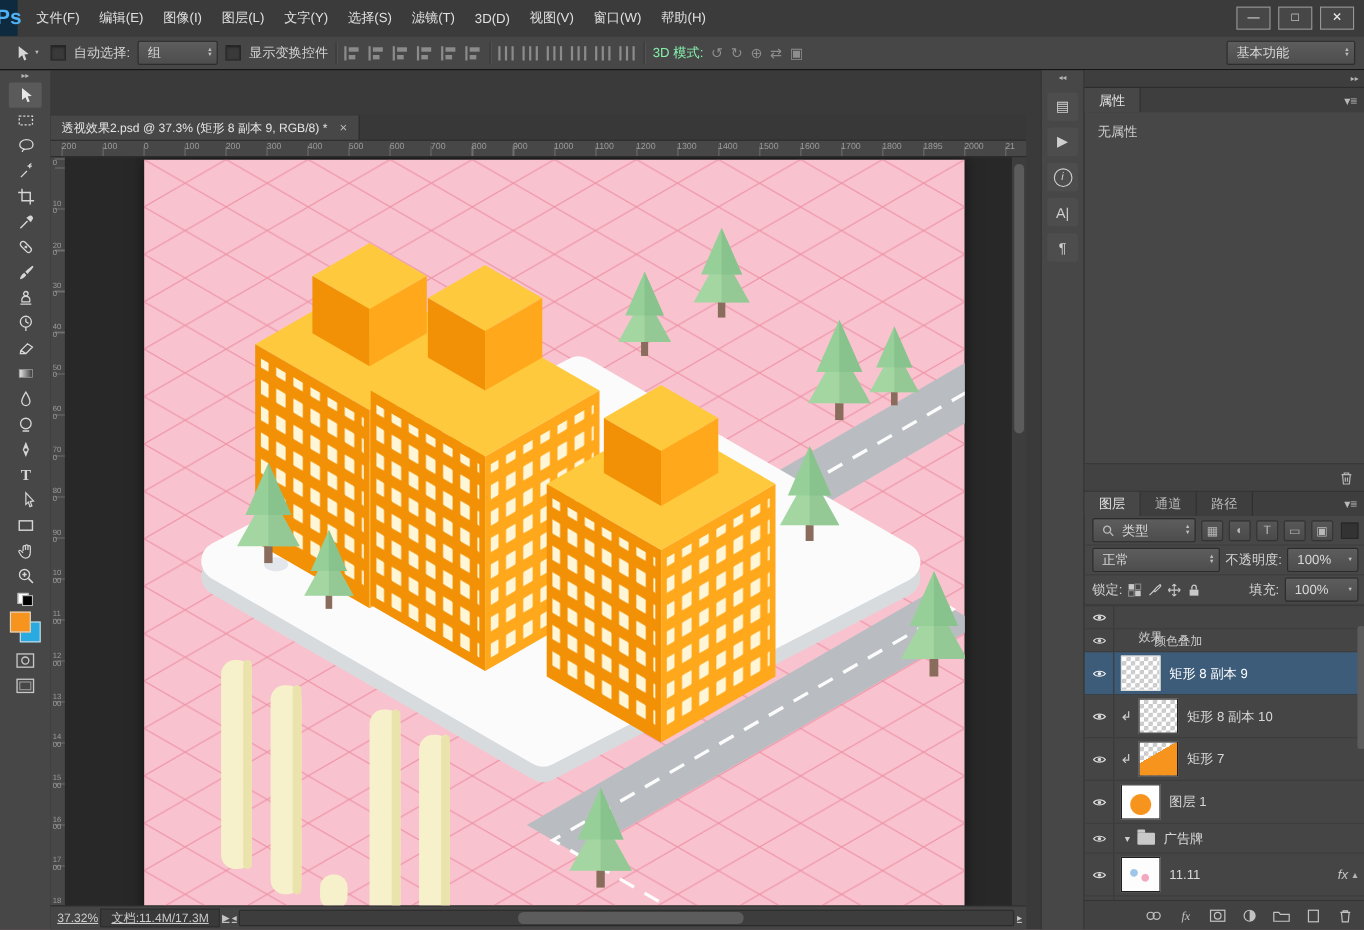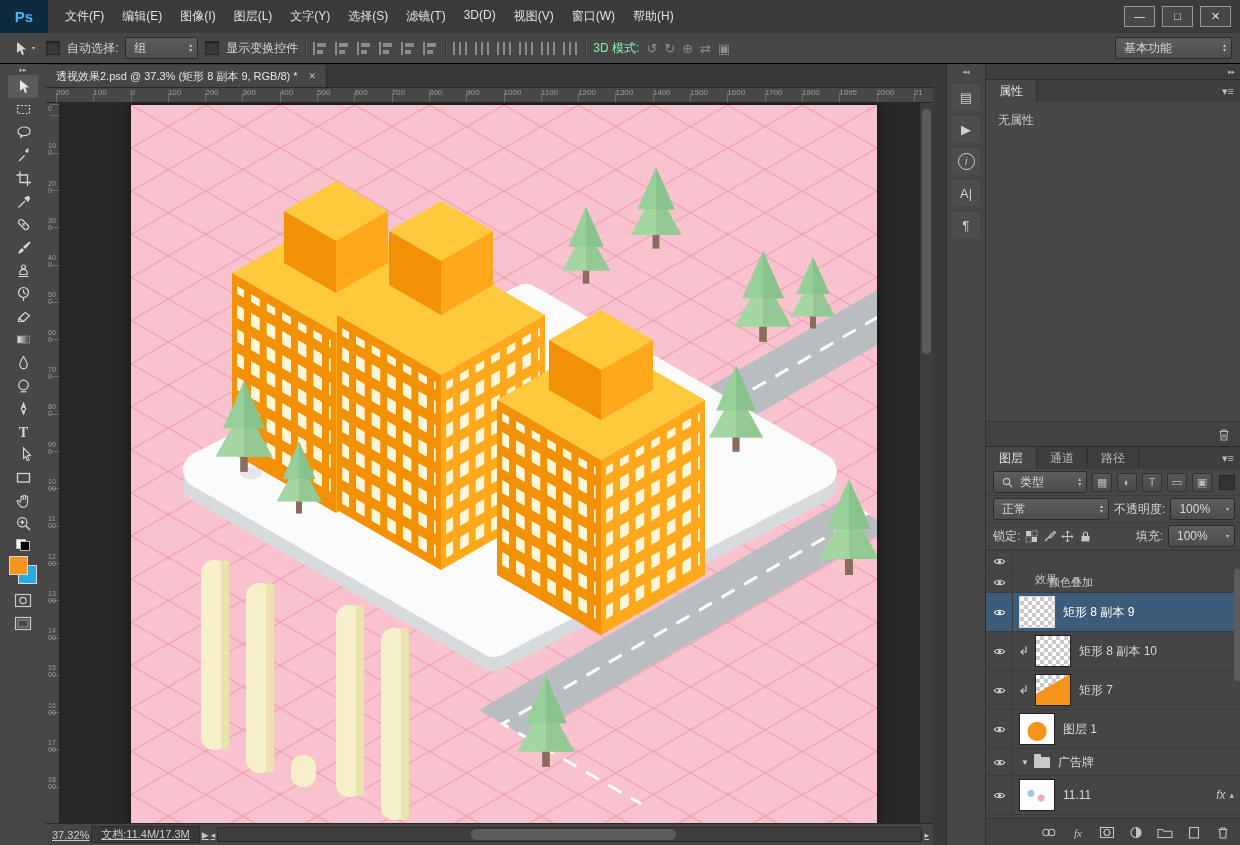--- a/index.html
+++ b/index.html
@@ -1,23 +1,23 @@
 <!DOCTYPE html>
 <html><head>
 <meta charset="utf-8">
 <style>
   html,body{margin:0;padding:0;background:#2a2a2a;}
   #app{position:relative;width:1240px;height:845px;background:#474747;overflow:hidden;
        font-family:"Liberation Sans","DejaVu Sans",sans-serif;font-size:12px;color:#d8d8d8;}
   
   .menubar{position:absolute;left:0;top:0;right:0;height:33px;background:#3b3b3b;border-bottom:1px solid #222;
            display:flex;align-items:center;}
-  .ps-logo{width:48px;height:33px;background:#0d2a3f;color:#4fb3f6;font-weight:bold;font-size:15px;
+  .ps-logo{width:16px;height:33px;background:#0d2a3f;color:#4fb3f6;font-weight:bold;font-size:19px;
            display:flex;align-items:center;justify-content:center;}
-  .menu-items{display:flex;margin-left:8px;}
+  .menu-items{display:flex;margin-left:8px;align-items:center;}
   .menu-item{padding:4px 9px;color:#e0e0e0;}
   .win-controls{margin-left:auto;display:flex;gap:7px;padding-right:9px;}
   .win-btn{width:29px;height:19px;border:1px solid #979797;background:#474747;color:#e8e8e8;
            display:flex;align-items:center;justify-content:center;font-size:11px;line-height:1;}
   
   .optionsbar{position:absolute;left:0;top:33px;right:0;height:30px;background:#474747;border-bottom:1px solid #000000;
               display:flex;align-items:center;gap:7px;padding:0 8px;}
   .vsep{width:1px;height:20px;background:#383838;box-shadow:1px 0 0 #565656;flex:none;}
   .checkbox{width:12px;height:12px;background:#3a3a3a;border:1px solid #262626;box-shadow:inset 0 1px 2px rgba(0,0,0,.45);flex:none;}
   .dropdown{height:20px;background:linear-gradient(#5d5d5d,#4d4d4d);border:1px solid #2c2c2c;border-radius:2px;
@@ -43,21 +43,21 @@
   .tool-btn svg{display:block;}
   .swatches{position:relative;width:30px;height:30px;margin-top:4px;flex:none;}
   .sw-fg{position:absolute;left:1px;top:1px;width:17px;height:17px;border:1px solid #d9d9d9;}
   .sw-bg{position:absolute;right:1px;bottom:1px;width:17px;height:17px;border:1px solid #d9d9d9;}
   .mini-sw{position:relative;width:14px;height:12px;margin-top:4px;flex:none;}
   .mini-sw i{position:absolute;width:8px;height:8px;border:1px solid #bbb;display:block;}
   .mini-sw i.b{left:0;top:0;background:#fff;}
   .mini-sw i.a{right:0;bottom:0;background:#000;}
   
   .docarea{position:absolute;left:46px;top:64px;width:887px;height:781px;display:flex;flex-direction:column;background:#3a3a3a;}
-  .tabbar{height:23px;background:#383838;border-bottom:1px solid #292929;display:flex;align-items:flex-end;}
+  .tabbar{height:23px;background:#383838;border-bottom:1px solid #292929;display:flex;align-items:flex-end;margin-top:40px;}
   .doc-tab{height:22px;background:#474747;border-right:1px solid #292929;display:flex;align-items:center;gap:11px;
            padding:0 10px;font-size:11px;color:#e4e4e4;white-space:nowrap;}
   .tab-close{color:#bdbdbd;font-size:12px;}
   .hruler{height:14px;background:#474747;border-bottom:1px solid #262626;display:flex;align-items:flex-start;
           padding-left:10px;font-size:8px;color:#9c9c9c;overflow:hidden;
           background-image:repeating-linear-gradient(90deg,#6e6e6e 0 1px,transparent 1px 37.3px);
           background-size:100% 9px;background-position:10px bottom;background-repeat:repeat-x;}
   .hr-slot{width:37.3px;flex:none;}
   .canvasrow{flex:1;display:flex;min-height:0;}
   .vruler{width:13px;background:#474747;border-right:1px solid #262626;font-size:7px;line-height:7px;color:#9c9c9c;

